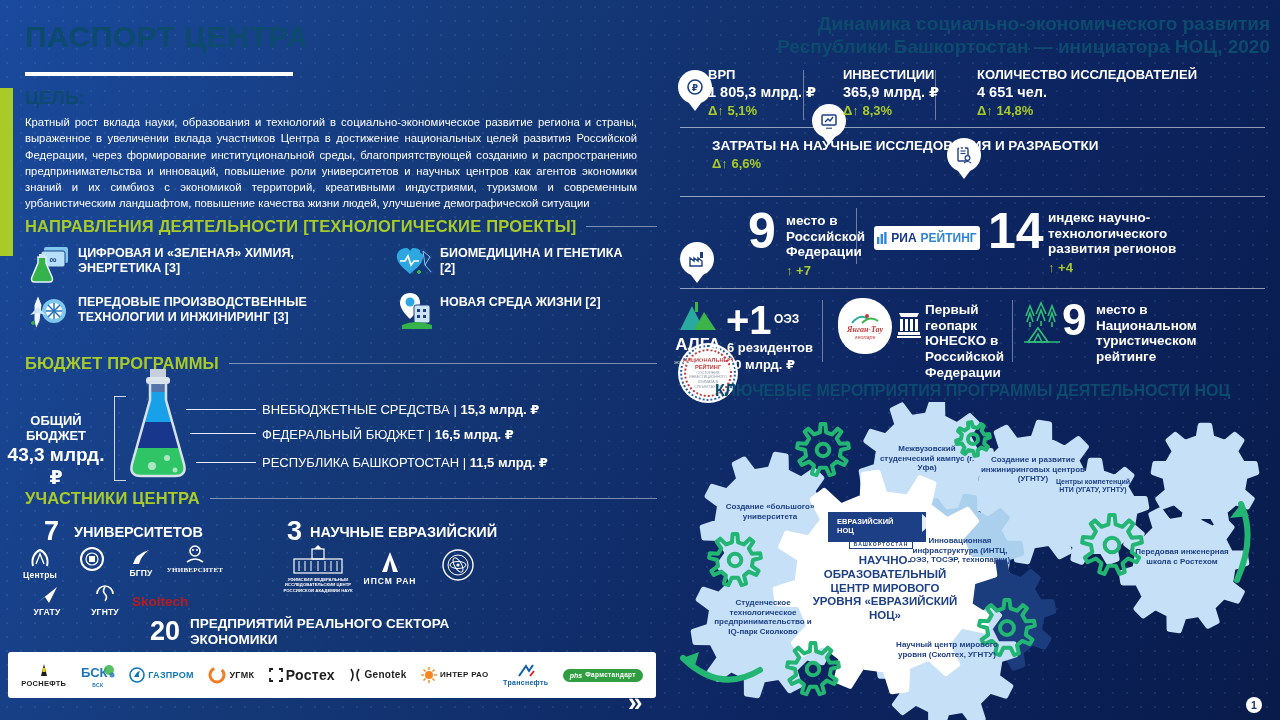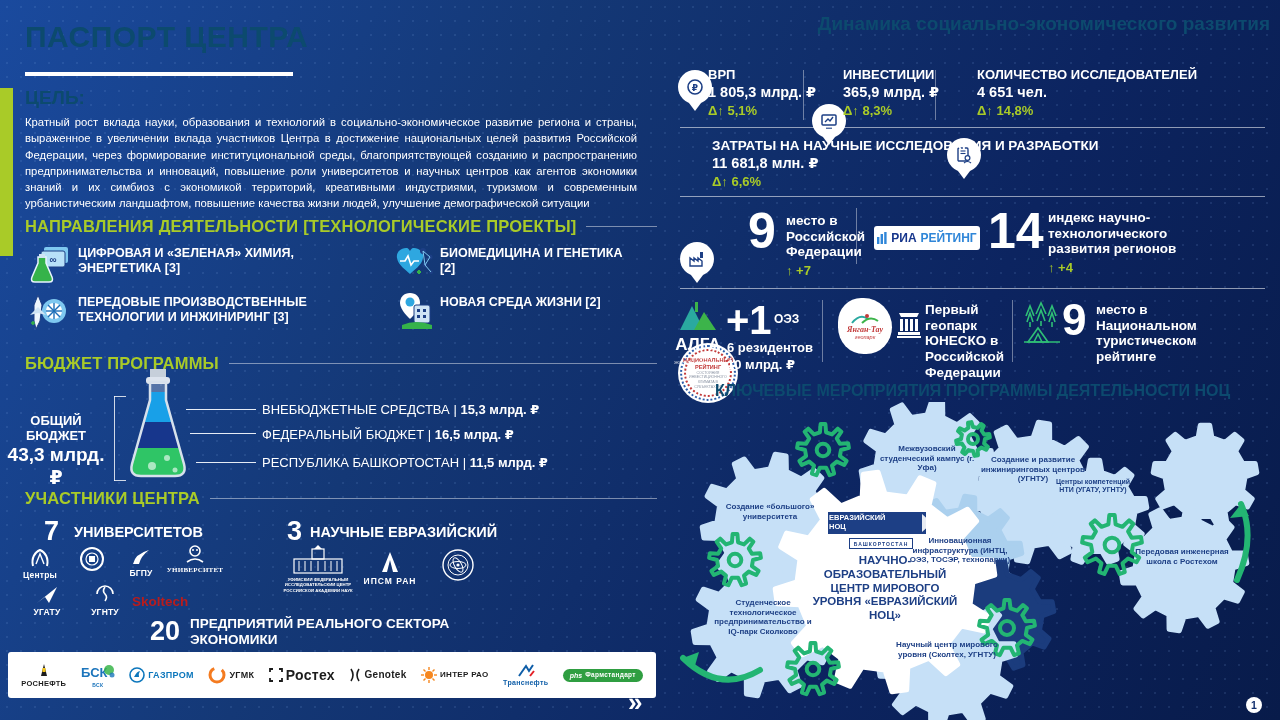--- a/index.html
+++ b/index.html
@@ -321,20 +321,21 @@
       <span style="font-size:7px;font-weight:bold;color:#fff;font-style:italic">phs</span>
       <span class="nm" style="font-size:6.5px;color:#fff">Фармстандарт</span>
     </div>
   </div>
 </div>
 
 <div class="abs b" style="left:628px;top:687px;font-size:26px;color:#fff">»</div>
 
 <div class="abs b green" style="left:680px;top:12px;width:590px;text-align:right;font-size:19px;line-height:1.22">
   <div>Динамика социально-экономического развития</div>
+  <div>Республики Башкортостан — инициатора НОЦ, 2020</div>
 </div>
 
 <div class="abs pin" style="left:678px;top:70px">
   <svg width="20" height="20" viewBox="0 0 20 20">
       <circle cx="10" cy="10" r="7" fill="none" stroke="#1d3f85" stroke-width="1.6"></circle>
       <text x="10" y="14" font-size="9" font-weight="bold" fill="#1d3f85" text-anchor="middle">₽</text>
     </svg>
 </div>
 <div class="abs" style="left:708px;top:67px">
   <div class="stat-label">ВРП</div>
@@ -375,21 +376,20 @@
 <div class="hline" style="left:680px;top:127px;width:585px"></div>
 
 <div class="abs pin" style="left:680px;top:140px">
   <svg width="20" height="20" viewBox="0 0 20 20">
       <path d="M3 17 V9 l4 3 V9 l4 3 V9 l4 3 V17 Z" fill="none" stroke="#1d3f85" stroke-width="1.4"></path>
       <rect x="13" y="3" width="3" height="6" fill="#1d3f85"></rect>
     </svg>
 </div>
 <div class="abs" style="left:712px;top:138px">
   <div class="stat-label" style="font-size:13.5px">ЗАТРАТЫ НА НАУЧНЫЕ ИССЛЕДОВАНИЯ И РАЗРАБОТКИ</div>
-  <div class="stat-value">11 681,8 млн. ₽</div>
   <div class="stat-delta">Δ↑ 6,6%</div>
 </div>
 
 <div class="hline" style="left:680px;top:196px;width:585px"></div>
 
 <div class="abs badge-circle" style="left:678px;top:207px;width:60px;height:60px">
   <div style="position:absolute;inset:2px;border:2px dotted #2b5daa;border-radius:50%"></div>
   <div style="position:absolute;inset:6px;border:2px dotted #c23a3a;border-radius:50%;transform:rotate(25deg)"></div>
   <div style="position:relative;color:#c23a3a;font-weight:bold;font-size:5.6px;line-height:1.25">НАЦИОНАЛЬНЫЙ РЕЙТИНГ</div>
   <div style="position:relative;color:#8a93a3;font-size:3.6px;line-height:1.3;width:42px">СОСТОЯНИЯ ИНВЕСТИЦИОННОГО КЛИМАТА В СУБЪЕКТАХ РФ</div>
@@ -511,21 +511,21 @@
 
   <div class="gear-label" style="left:52px;top:100px;width:106px">Создание «большого» университета</div>
   <div class="gear-label" style="left:208px;top:42px;width:108px">Межвузовский студенческий кампус (г. Уфа)</div>
   <div class="gear-label" style="left:315px;top:53px;width:106px">Создание и развитие инжиниринговых центров (УГНТУ)</div>
   <div class="gear-label" style="left:386px;top:76px;width:84px;font-size:7px">Центры компетенций НТИ (УГАТУ, УГНТУ)</div>
   <div class="gear-label" style="left:240px;top:134px;width:110px">Инновационная инфраструктура (ИНТЦ, ОЭЗ, ТОСЭР, технопарки)</div>
   <div class="gear-label" style="left:462px;top:145px;width:110px">Передовая инженерная школа с Ростехом</div>
   <div class="gear-label" style="left:43px;top:196px;width:110px">Студенческое технологическое предпринимательство и IQ-парк Сколково</div>
   <div class="gear-label" style="left:227px;top:238px;width:110px">Научный центр мирового уровня (Сколтех, УГНТУ)</div>
 
-  <div class="abs" style="left:163px;top:110px;width:98px;height:22px;background:#1d3f85;z-index:4;display:flex;align-items:center;padding-left:1px;box-sizing:border-box">
+  <div class="abs" style="left:163px;top:110px;width:98px;height:30px;background:#1d3f85;z-index:4;display:flex;align-items:center;padding-left:9px;box-sizing:border-box">
     <div style="font-size:7.5px;font-weight:bold;color:#fff;line-height:1.15">
       <div>ЕВРАЗИЙСКИЙ</div>
       <div>НОЦ</div>
     </div>
     <div style="position:absolute;right:-6px;top:2px;width:0;height:0;border-left:10px solid #fff;border-top:9px solid transparent;border-bottom:9px solid transparent;opacity:.9"></div>
   </div>
   <div class="abs" style="left:184px;top:136px;width:62px;height:9px;border:1px solid #1d3f85;z-index:4;display:flex;align-items:center;justify-content:center">
     <span style="font-size:5px;font-weight:bold;color:#1d3f85;letter-spacing:1px">БАШКОРТОСТАН</span>
   </div>
   <div class="noc-label" style="left:140px;top:152px;width:160px;font-size:11.5px;line-height:1.2">НАУЧНО-ОБРАЗОВАТЕЛЬНЫЙ ЦЕНТР МИРОВОГО УРОВНЯ «ЕВРАЗИЙСКИЙ НОЦ»</div>

